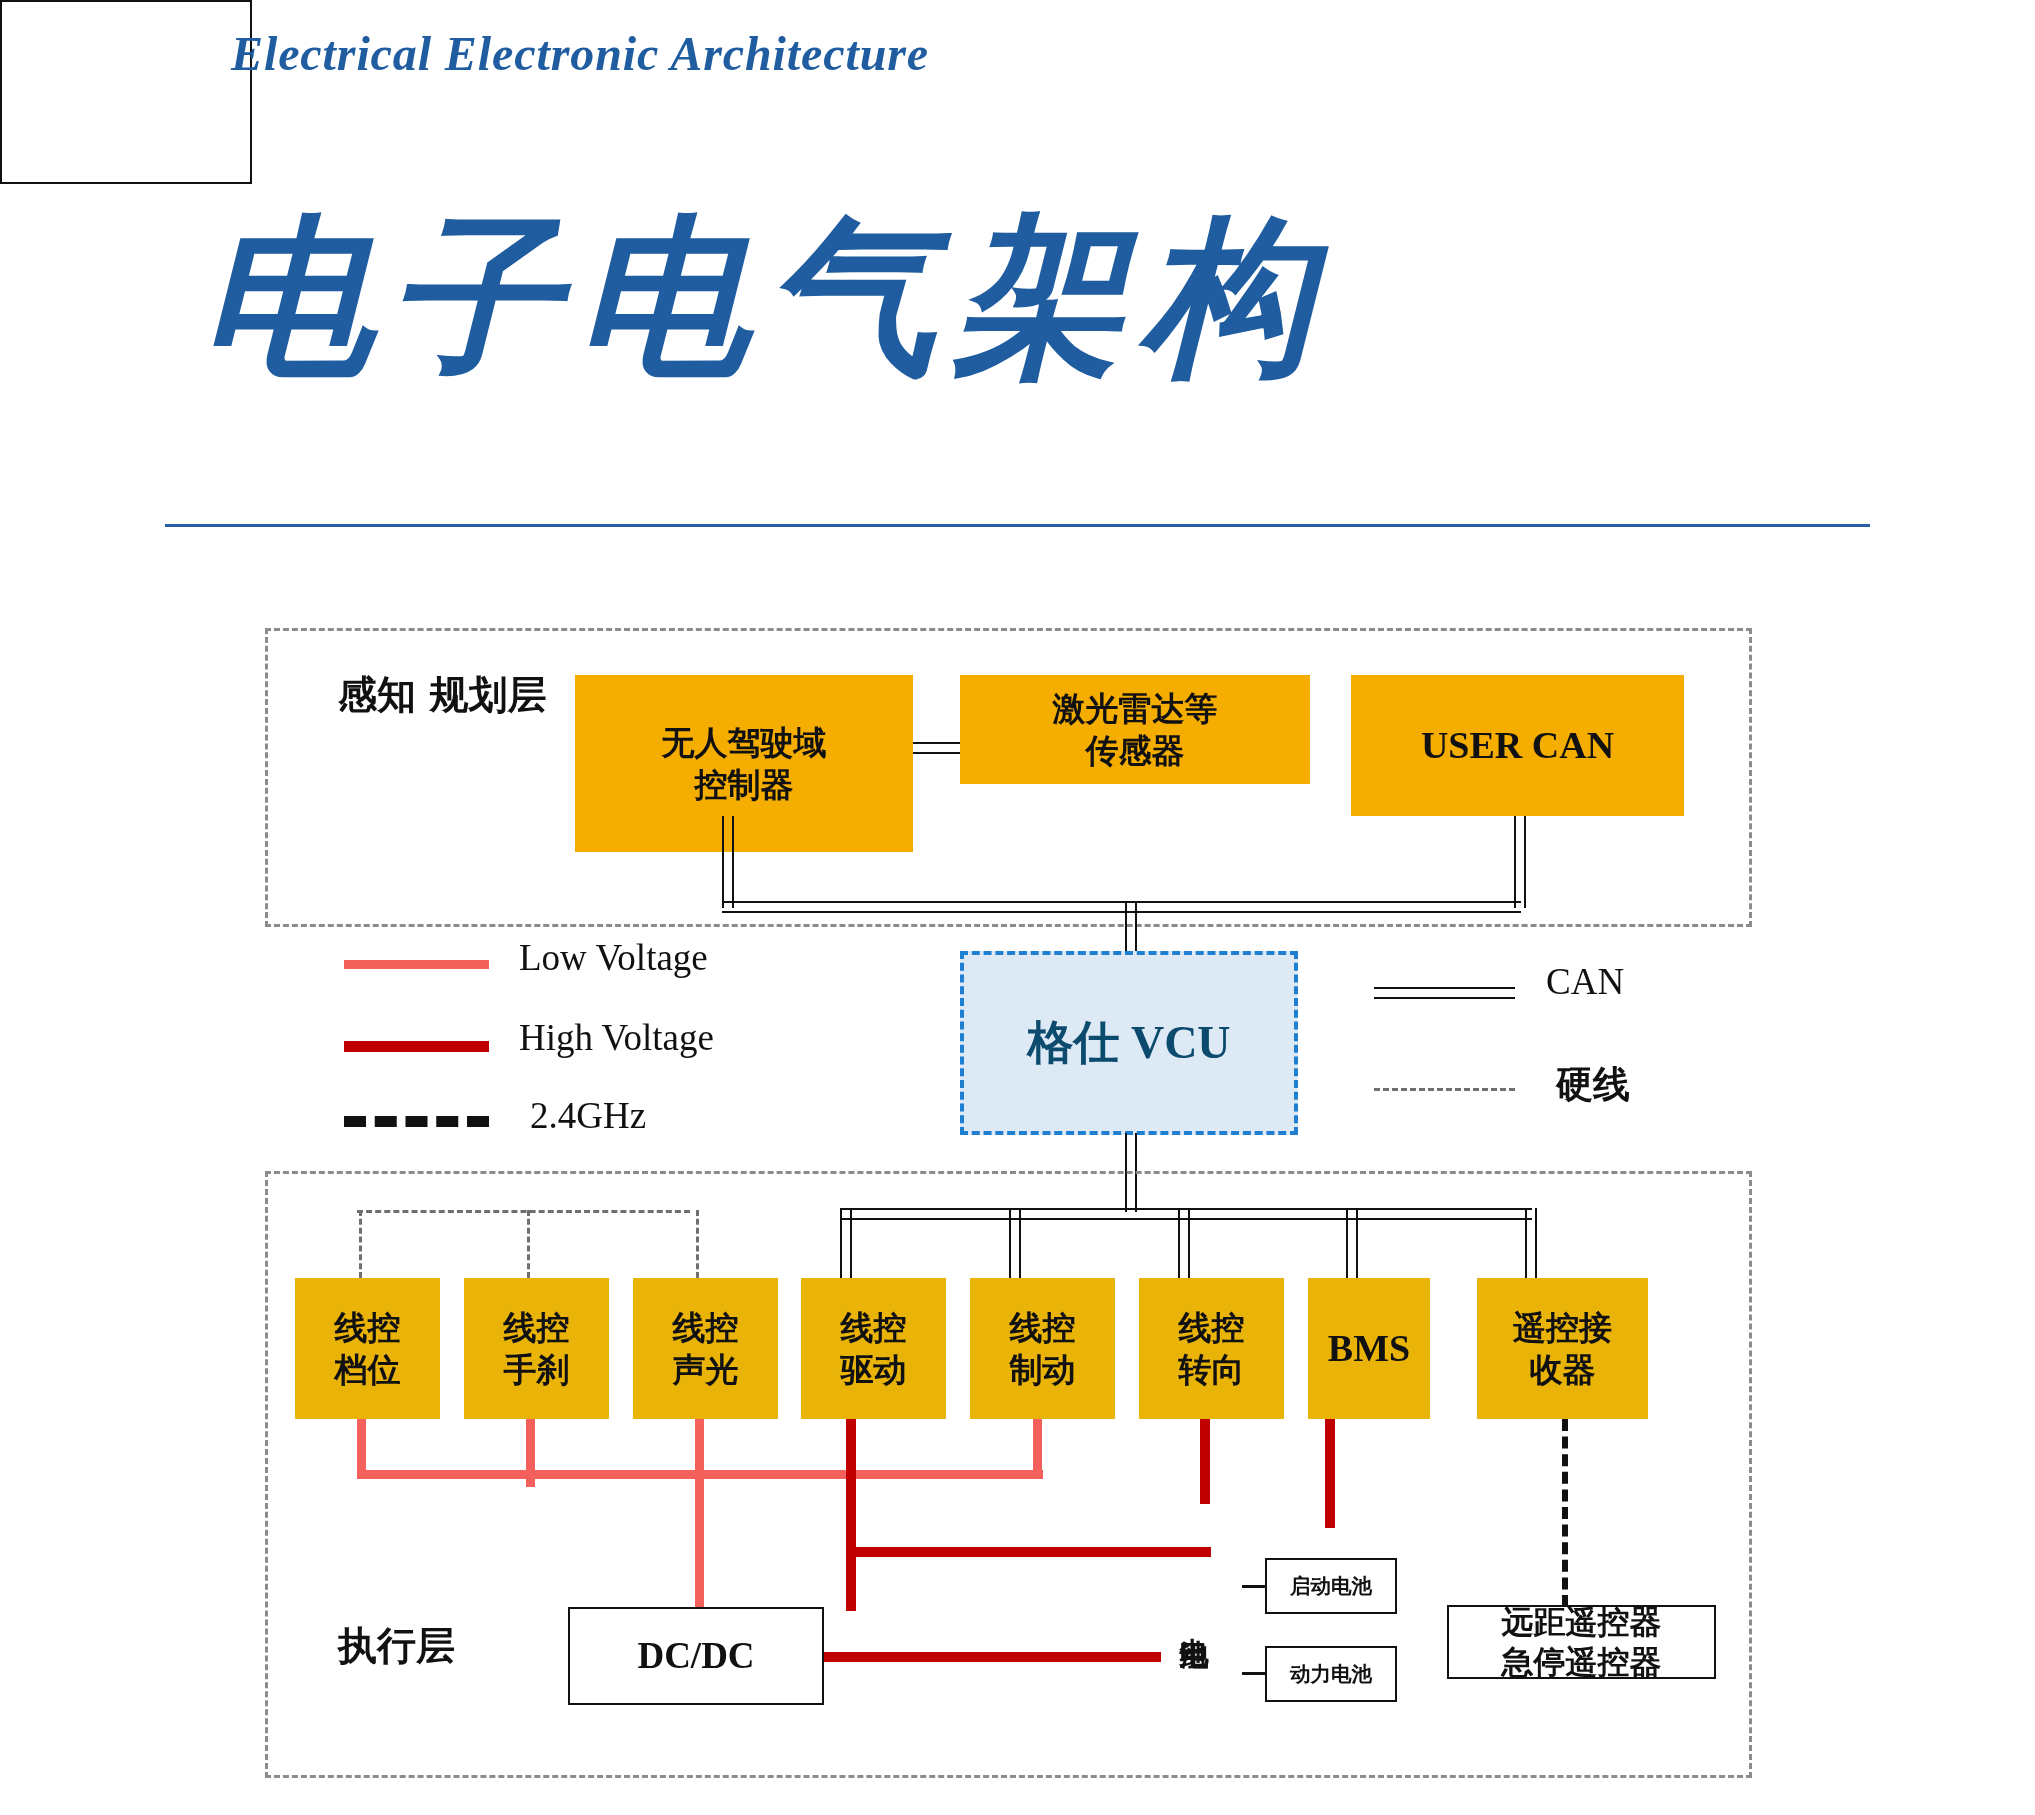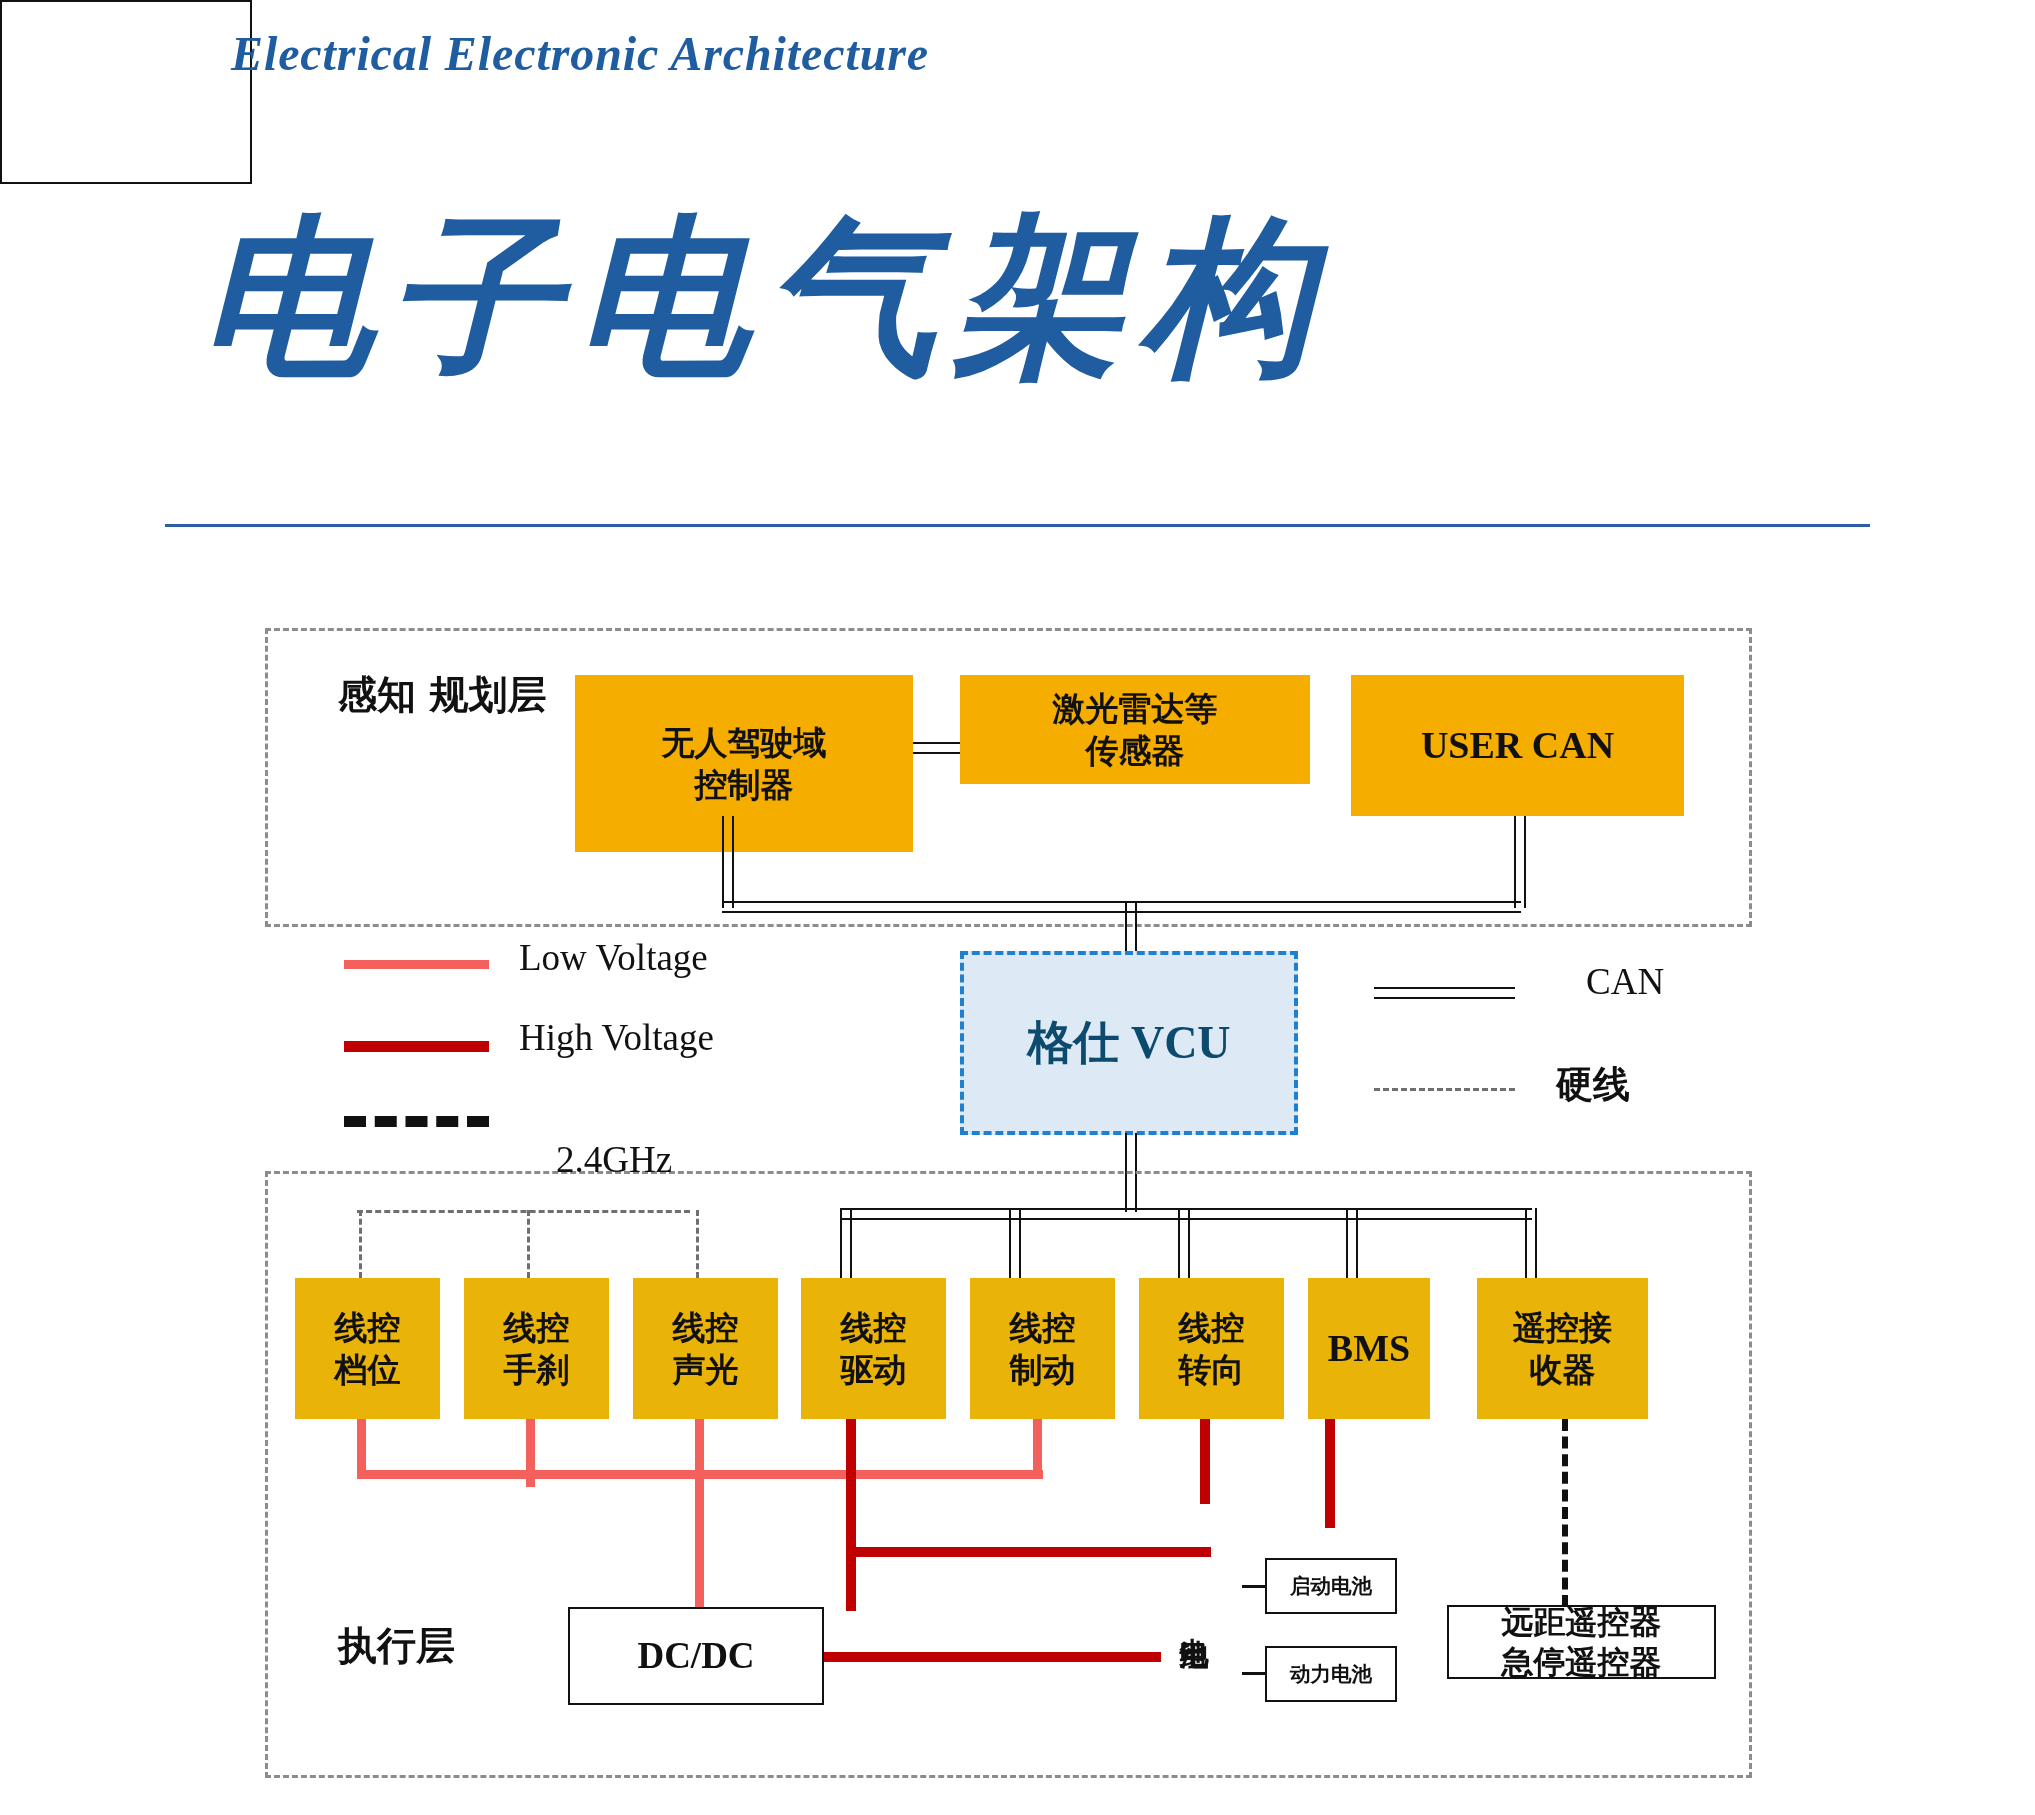--- a/index.html
+++ b/index.html
@@ -298,20 +298,20 @@
 <div class="node whitebox" id="node-remote">远距遥控器
 急停遥控器</div>
 
 <div class="legend-swatch lv" style="left:344px; top:960px; width:145px; height:9.4px;"></div>
 <div class="legend-text" style="left:519px; top:936px;">Low Voltage</div>
 
 <div class="legend-swatch hv" style="left:344px; top:1041px; width:145px; height:11px;"></div>
 <div class="legend-text" style="left:519px; top:1016px;">High Voltage</div>
 
 <div class="legend-swatch" style="left:344px; top:1116px; width:145px; height:0; border-top:11px dashed #111;"></div>
-<div class="legend-text" style="left:556px; top:1094px;margin-top:44px;">2.4GHz</div>
+<div class="legend-text" style="left:530px; top:1094px;">2.4GHz</div>
 
 <div class="legend-swatch" style="left:1374px; top:987px; width:141px; height:7.7px; border-top:2.1px solid #111; border-bottom:2.1px solid #111;"></div>
-<div class="legend-text" style="left:1586px; top:960px;">CAN</div>
+<div class="legend-text" style="left:1546px; top:960px;">CAN</div>
 
 <div class="legend-swatch" style="left:1374px; top:1088px; width:141px; height:0; border-top:3.8px dashed #6f6f6f;"></div>
 <div class="legend-text legend-cn" style="left:1556px; top:1060px;">硬线</div>
 
 
 </body></html>

